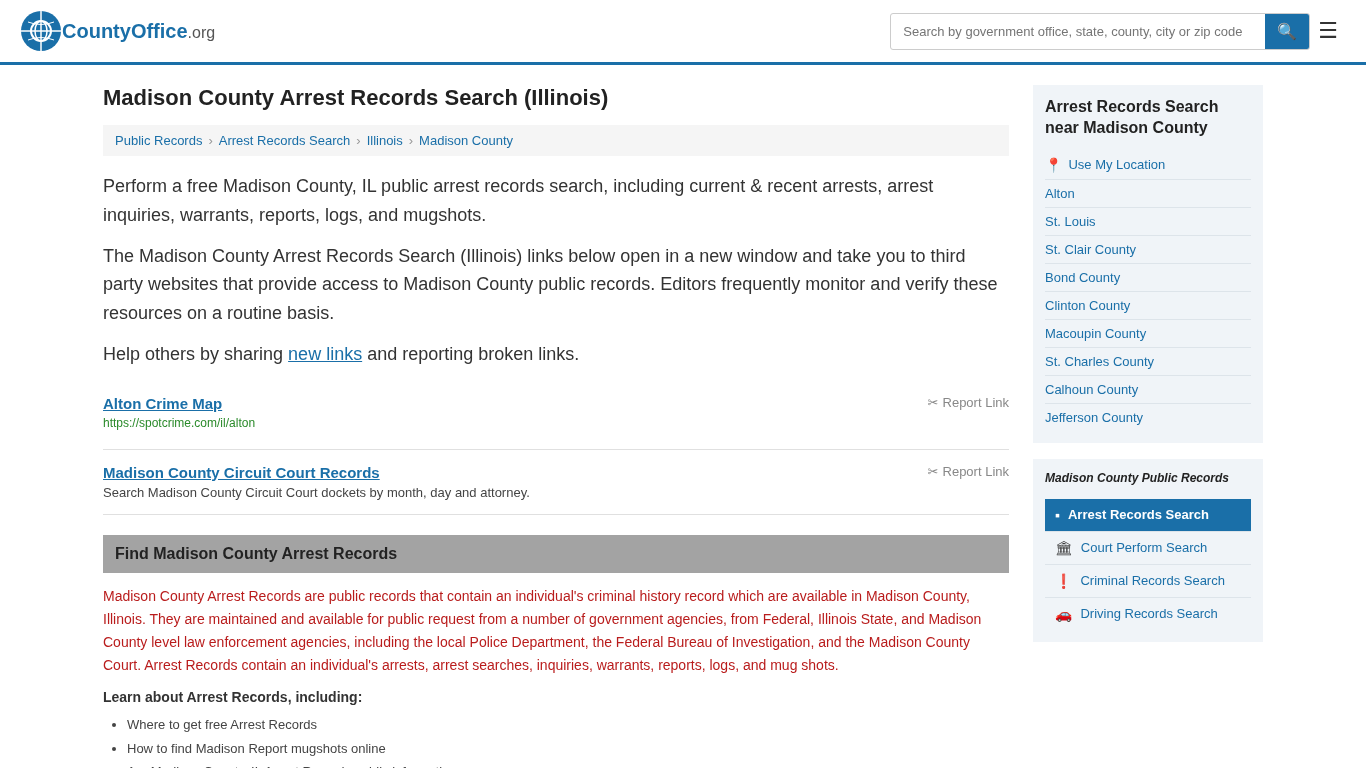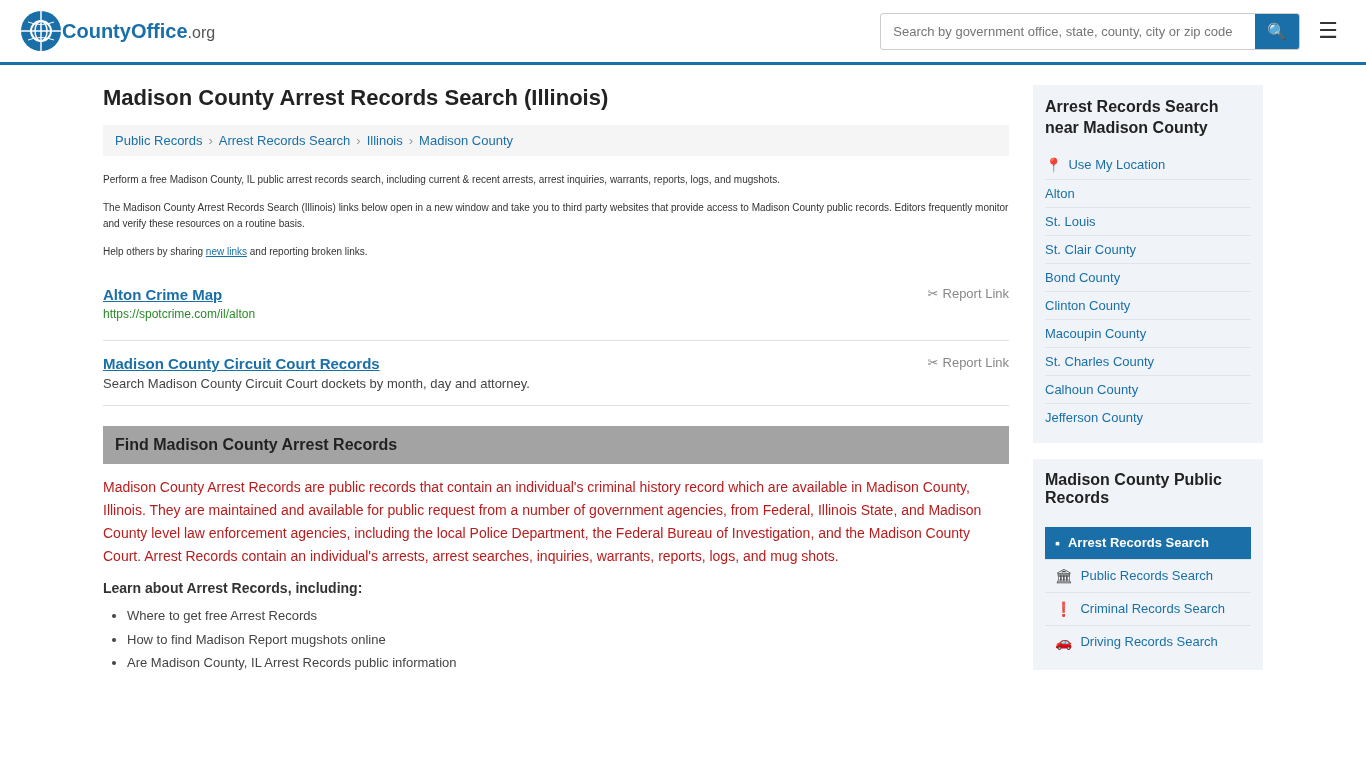--- a/index.html
+++ b/index.html
@@ -18,21 +18,20 @@
       display: flex;
       align-items: center;
     }
     .logo-icon {
       width: 42px;
       height: 42px;
     }
     .header-right {
       display: flex;
       align-items: center;
-      gap: 10px;
     }
     .search-bar {
       display: flex;
       align-items: center;
       border: 1px solid #ccc;
       border-radius: 3px;
       overflow: hidden;
       width: 420px;
     }
     .search-bar input {
@@ -96,21 +95,21 @@
       flex-wrap: wrap;
     }
     .breadcrumb a {
       color: #1a6fa8;
       text-decoration: none;
     }
     .breadcrumb .sep { color: #999; }
 
     
     .desc-para {
-      font-size: 10px;
+      font-size: 18px;
       line-height: 1.6;
       margin-bottom: 12px;
       color: #333;
     }
     .desc-para a {
       color: #1a6fa8;
       text-decoration: underline;
     }
 
     
@@ -210,24 +209,25 @@
       text-decoration: none;
     }
     .location-icon { color: #666; font-size: 14px; }
 
     
     .pub-records-section {
       background: #f0f4f8;
       padding: 12px;
     }
     .pub-records-section-title {
-      font-size: 16px;
+      font-size: 12px;
       font-weight: bold;
       color: #222;
-      margin-bottom: 20px;
+      margin-bottom: 14px;
+      font-style: italic;
     }
     .pub-record-item {
       display: flex;
       align-items: center;
       gap: 8px;
       padding: 8px 10px;
       font-size: 13px;
       cursor: pointer;
       border-bottom: 1px solid #dde4ea;
     }
@@ -367,21 +367,21 @@
 
     <div class="pub-records-section">
       <div class="pub-records-section-title">Madison County Public Records</div>
 
       <div class="pub-record-item active">
         <span class="rec-icon">▪</span>
         <a href="#" style="color:#fff;">Arrest Records Search</a>
       </div>
       <div class="pub-record-item">
         <span class="rec-icon">🏛</span>
-        <a href="#">Public Records Search</a>
+        <a href="#">Court Perform Search</a>
       </div>
       <div class="pub-record-item">
         <span class="rec-icon">❗</span>
         <a href="#">Criminal Records Search</a>
       </div>
       <div class="pub-record-item">
         <span class="rec-icon">🚗</span>
         <a href="#">Driving Records Search</a>
       </div>
     </div>

